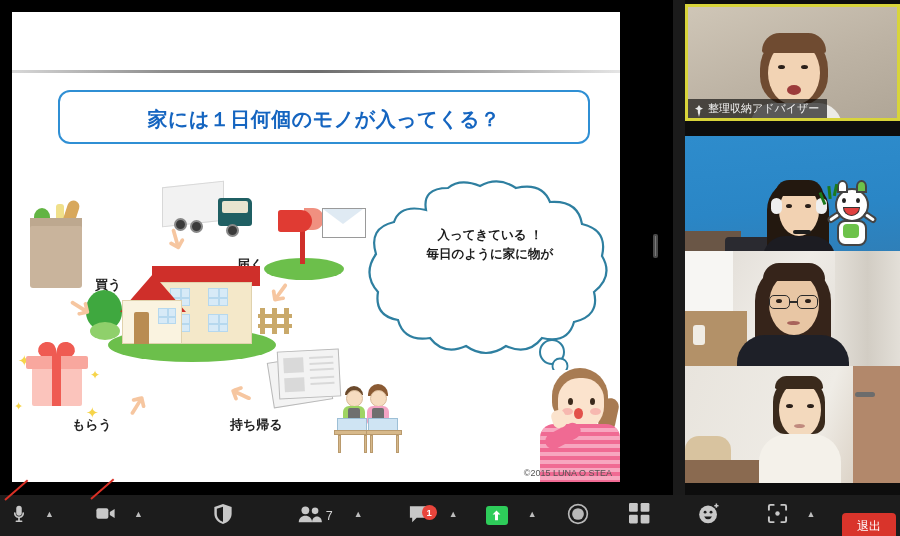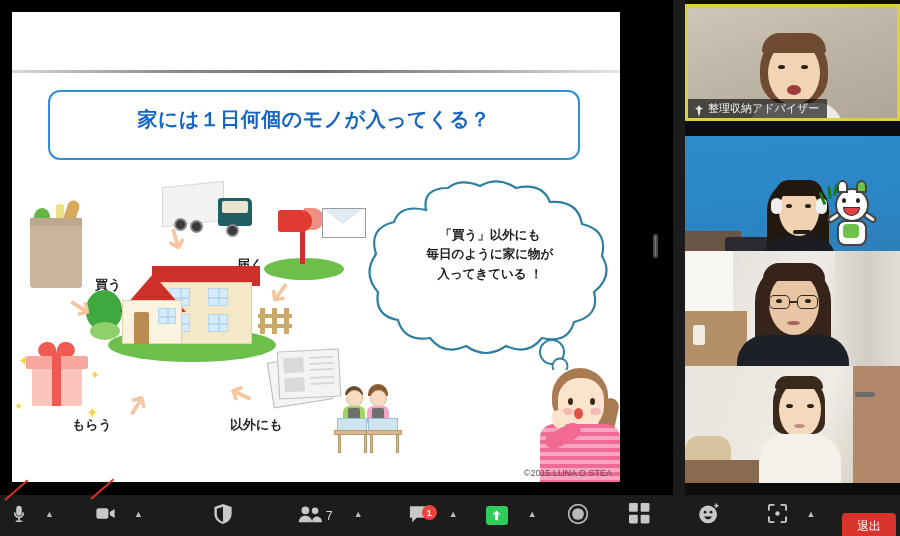--- a/index.html
+++ b/index.html
@@ -14,21 +14,21 @@
            background:#fff; overflow:hidden; }
 
   .slide-title-bar { position:absolute; left:0; top:0; width:100%; height:58px;
                      background:#fff; }
   .slide-title { position:absolute; left:0; top:14px; width:100%;
                  text-align:center; font-size:21px; font-weight:bold; color:#1a1a1a;
                  letter-spacing:1px; }
   .title-rule { position:absolute; left:0; top:58px; width:100%; height:3px;
      background:linear-gradient(90deg,#d8d8d8 0%,#8e8e8e 25%,#6d6d6d 50%,#a9a9a9 78%,#e5e5e5 100%); }
 
-  .q-box { position:absolute; left:36px; top:78px; width:532px; height:70px;
+  .q-box { position:absolute; left:46px; top:78px; width:532px; height:54px;
            border:2.5px solid #2f8fd4; border-radius:12px; background:#fff; }
   .q-text { position:absolute; left:0; top:14px; width:100%; text-align:center;
             font-size:20px; font-weight:bold; color:#1565c0; letter-spacing:0.5px; }
   .lbl { position:absolute; font-size:13px; font-weight:bold; color:#222; white-space:nowrap; }
 
   
   .house-ground { position:absolute; left:96px; top:316px; width:168px; height:34px;
                   background:#6cbf4b; border-radius:50%; }
   .house-body { position:absolute; left:148px; top:270px; width:92px; height:62px;
                 background:#f4e8c9; border:1.5px solid #e0d2ad; }
@@ -298,21 +298,21 @@
         <div class="news" style="left:266px;top:338px;width:62px;height:48px;transform:rotate(-3deg);">
           <i style="left:5px;top:6px;width:20px;height:15px;"></i>
           <i style="left:31px;top:6px;width:24px;height:2px;"></i>
           <i style="left:31px;top:12px;width:24px;height:2px;"></i>
           <i style="left:31px;top:18px;width:24px;height:2px;"></i>
           <i style="left:5px;top:26px;width:20px;height:14px;"></i>
           <i style="left:31px;top:26px;width:24px;height:2px;"></i>
           <i style="left:31px;top:32px;width:24px;height:2px;"></i>
         </div>
       </div>
-      <div class="lbl" style="left:218px;top:404px;">以外にも</div>
+      <div class="lbl" style="left:218px;top:404px;">持ち帰る</div>
 
       <div>
         <div class="kid-hair" style="left:333px;top:374px;background:#6b4a2c;"></div>
         <div class="kid-head" style="left:334px;top:378px;"></div>
         <div class="kid-body" style="left:331px;top:394px;background:#9fd463;"></div>
         <div class="kid-hair" style="left:356px;top:372px;background:#8a5a33;width:20px;height:12px;border-radius:10px 10px 0 0;"></div>
         <div class="kid-head" style="left:358px;top:378px;"></div>
         <div class="kid-body" style="left:355px;top:394px;background:#f4a4c4;"></div>
         <div class="kid-item" style="left:336px;top:396px;"></div>
         <div class="kid-item" style="left:360px;top:396px;"></div>
@@ -329,23 +329,22 @@
       <div class="bubble">
         <svg width="252" height="190" viewBox="0 0 252 190" aria-hidden="true">
           <path d="M62 30 Q58 8 84 8 Q96 -2 116 6 Q134 -4 152 8 Q178 2 186 22
                    Q214 20 218 44 Q244 50 238 76 Q250 96 230 112 Q236 136 210 142
                    Q204 164 178 158 Q164 176 142 166 Q122 180 102 166 Q80 176 66 158
                    Q40 162 34 140 Q10 136 14 112 Q-2 94 12 74 Q4 48 30 42 Q36 24 62 30 Z" fill="#ffffff" stroke="#2e7fa0" stroke-width="2.2"></path>
           <circle cx="188" cy="172" r="12" fill="#fff" stroke="#2e7fa0" stroke-width="2"></circle>
           <circle cx="196" cy="186" r="7.5" fill="#fff" stroke="#2e7fa0" stroke-width="1.8"></circle>
         </svg>
         <div class="bubble-text">
-          <div>「買う」以外にも</div>
+          <div>入ってきている ！</div>
           <div>毎日のように家に物が</div>
-          <div>入ってきている ！</div>
         </div>
       </div>
 
       <div>
         <div class="w-pony"></div>
         <div class="w-hair"></div>
         <div class="w-face"></div>
         <div class="w-eye" style="left:556px;top:386px;"></div>
         <div class="w-eye" style="left:578px;top:386px;"></div>
         <div class="w-cheek" style="left:550px;top:396px;"></div>

